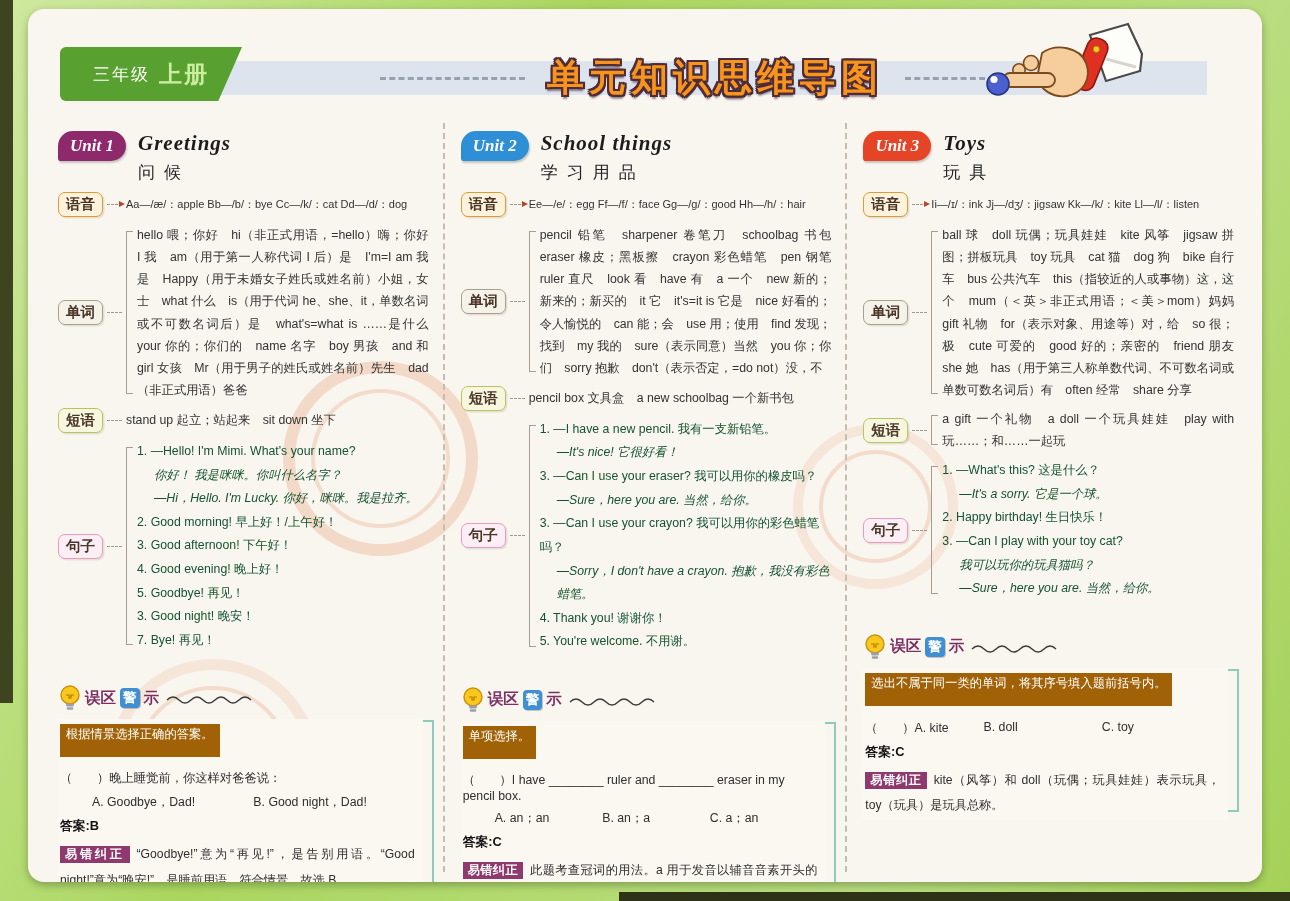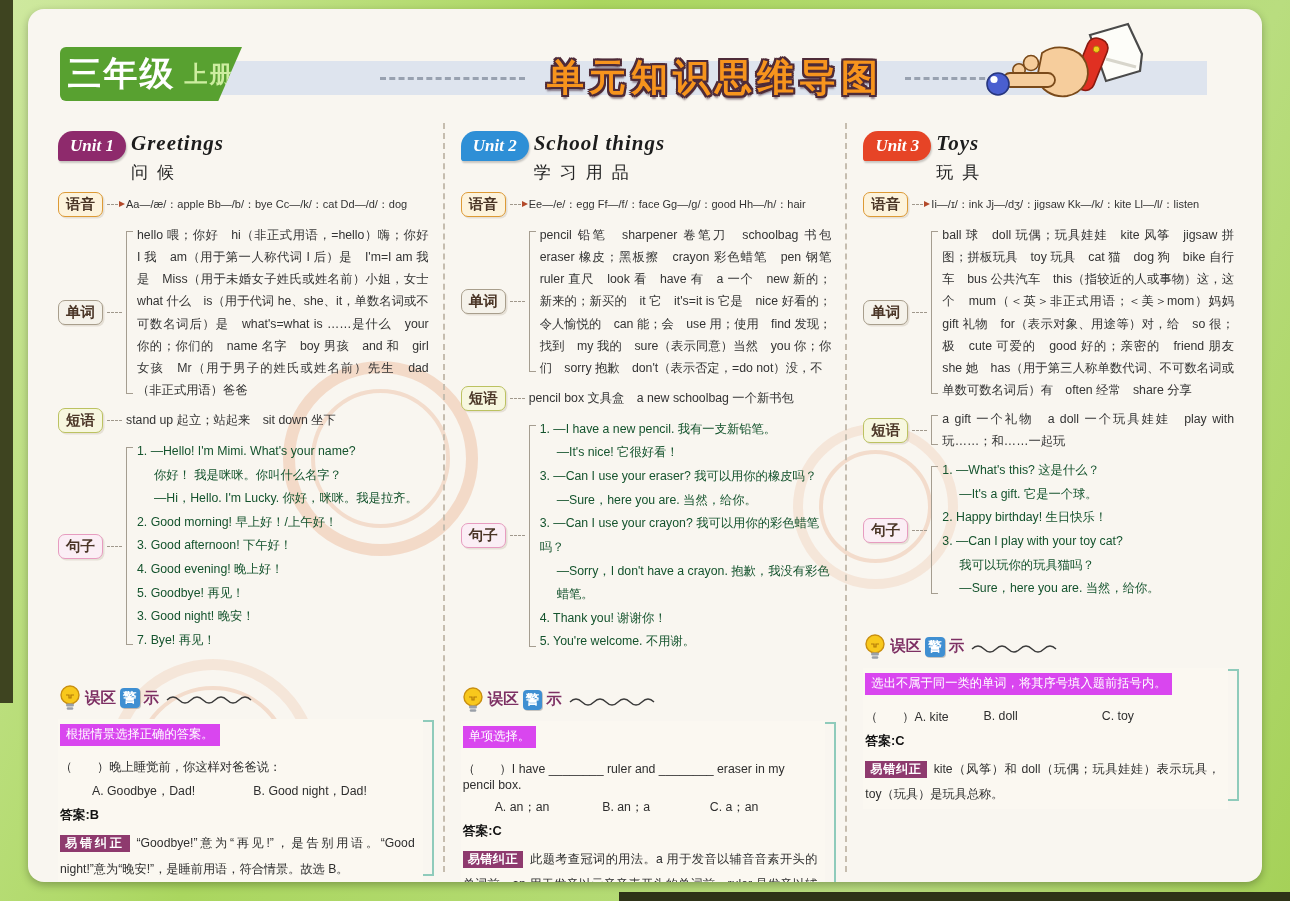--- a/index.html
+++ b/index.html
@@ -19,21 +19,21 @@
   }
 
   
   .band { position:absolute; left:190px; right:55px; top:52px; height:34px; background:#dee4ee; }
   .grade-badge {
     position:absolute; left:32px; top:38px; width:182px; height:54px;
     background:#58a130; clip-path:polygon(0 0,100% 0,87% 100%,0 100%);
     display:flex; align-items:center; justify-content:center; gap:9px;
     border-radius:6px 0 0 6px;
   }
-  .grade-badge .g1 { color:#fff; font-size:34px; font-weight:bold; letter-spacing:2px; }
+  .grade-badge .g1 { color:#fff; font-size:17px; font-weight:normal; letter-spacing:2px; }
   .grade-badge .g2 { color:#cdeda0; font-size:23px; font-weight:bold; letter-spacing:2px; }
   .title-row { position:absolute; left:210px; right:70px; top:50px; height:38px; display:flex; align-items:center; justify-content:center; gap:22px; }
   .dash-line { width:145px; border-top:3.5px dashed #98a1b0; }
   .main-title {
     font-size:37px; font-weight:900; letter-spacing:5px; color:#f7941d; white-space:nowrap;
     text-shadow:-2px -2px 0 #4e2b38,2px -2px 0 #4e2b38,-2px 2px 0 #4e2b38,2px 2px 0 #4e2b38,
                  0 -2px 0 #4e2b38,0 2px 0 #4e2b38,-2px 0 0 #4e2b38,2px 0 0 #4e2b38,0 4px 2px rgba(60,30,45,.55);
   }
   .hand { position:absolute; right:118px; top:12px; width:158px; height:96px; }
 
@@ -42,21 +42,21 @@
   .stamp::after { content:""; position:absolute; inset:16px; border-radius:50%; border:4px solid rgba(222,118,58,.20); }
   .stamp1 { left:255px; top:352px; width:195px; height:195px; border:12px solid rgba(222,118,58,.22); }
   .stamp2 { left:80px;  top:650px; width:210px; height:210px; border:11px solid rgba(222,118,58,.12); }
   .stamp3 { left:765px; top:415px; width:165px; height:165px; border:10px solid rgba(222,118,58,.12); }
 
   
   .cols { position:absolute; left:14px; right:14px; top:114px; bottom:10px; display:flex; }
   .col { flex:1; padding:0 14px 0 16px; min-width:0; }
   .col + .col { border-left:2px dashed #c6bdaf; }
 
-  .unit-head { display:flex; align-items:flex-start; gap:5px; margin:8px 0 8px; }
+  .unit-head { display:flex; align-items:flex-start; gap:12px; margin:8px 0 8px; }
   .unit-badge {
     min-width:68px; padding:5px 10px; border-radius:16px 16px 16px 3px; color:#fff;
     font-family:"Liberation Serif","DejaVu Serif",serif; font-style:italic; font-weight:bold;
     font-size:17px; text-align:center; white-space:nowrap; box-shadow:1px 2px 2px rgba(0,0,0,.2);
   }
   .unit-titles .en { font-family:"Liberation Serif","DejaVu Serif",serif; font-style:italic; font-weight:bold; font-size:21px; color:#1c1c1c; letter-spacing:1px; }
   .unit-titles .zh { font-family:"Liberation Serif","DejaVu Serif",serif; font-size:17px; color:#242424; letter-spacing:9px; margin-top:5px; }
 
   .sec { display:flex; align-items:center; margin:7px 0; }
   .sec-label {
@@ -71,32 +71,32 @@
   .conn { flex:0 0 15px; border-top:1.5px dashed #a0988c; margin:0 4px; position:relative; }
   .conn.arrow::after {
     content:""; position:absolute; right:-3px; top:-4px;
     border-left:6px solid #b3492a; border-top:3.5px solid transparent; border-bottom:3.5px solid transparent;
   }
   .sec-content { flex:1; font-size:12.3px; color:#333; line-height:1.8; text-align:justify; min-width:0; }
   .phonics { font-size:11px; white-space:nowrap; overflow:hidden; text-align:left; }
   .multi { position:relative; padding-left:11px; }
   .multi::before { content:""; position:absolute; left:0; top:7px; bottom:7px; width:6px; border:1.2px solid #a59d90; border-right:none; }
   .sent-line { font-size:12.3px; line-height:1.92; color:#14532d; text-align:left; }
-  .sent-line.ind1 { padding-left:17px; }
+  .sent-line.ind1 { padding-left:17px;font-style:italic; }
 
   
   .warn { margin-top:12px; }
   .warn-head { display:flex; align-items:center; gap:3px;margin-top:32px; }
   .wt1,.wt3 { color:#7d2f63; font-weight:bold; font-size:15.5px; }
   .wt2 { background:#3f8fd2; color:#fff; border-radius:4px; padding:1px 3px; font-size:13.5px; font-weight:bold; margin:0 1px; box-shadow:1px 1px 0 rgba(0,0,0,.2); }
   .wave { margin-left:3px; margin-top:4px; }
   .warn-box { position:relative; margin-top:2px; }
   .warn-frame { position:absolute; top:1px; right:-5px; bottom:8px; left:24px; border:2.5px solid #8fcbbb; }
   .warn-content { position:relative; background:#fbf8f1; margin:7px 6px 0 0; padding:5px 8px 2px 2px; }
-  .prompt { display:inline-block; background:#d946ef; color:#fff; padding:2px 6px 3px; font-size:12.3px; margin-bottom:7px; }
+  .prompt { display:inline-block; background:#a16207; color:#fff; padding:2px 6px 14px; font-size:12.3px; margin-bottom:7px; }
   .question { font-size:12.3px; color:#2e2e2e; margin:6px 0; text-align:left; }
   .opts { display:flex; margin:7px 0; }
   .opts.indent-opts { padding-left:32px; }
   .opt { flex:1; font-size:12.3px; color:#2e2e2e; }
   .answer { font-weight:bold; font-size:12.8px; color:#111; margin:7px 0; }
   .correction { font-size:12.2px; line-height:2.05; color:#2e2e2e; text-align:justify; }
   .corr-badge { background:#8e3a6e; color:#fff; padding:1px 5px 2px; font-weight:bold; margin-right:7px; font-size:12.2px; white-space:nowrap; }
 </style>
 </head>
 <body>
@@ -151,21 +151,21 @@
 
       <div class="sec">
         <div class="sec-label lbl-phon">语音</div>
         <div class="conn arrow"></div>
         <div class="sec-content phonics">Aa—/æ/：apple  Bb—/b/：bye  Cc—/k/：cat  Dd—/d/：dog</div>
       </div>
 
       <div class="sec">
         <div class="sec-label lbl-word">单词</div>
         <div class="conn"></div>
-        <div class="sec-content multi">hello 喂；你好　hi（非正式用语，=hello）嗨；你好　I 我　am（用于第一人称代词 I 后）是　I'm=I am 我是　Miss（用于未婚女子姓氏或姓名前）小姐，女士　what 什么　is（用于代词 he、she、it，单数名词或不可数名词后）是　what's=what is ……是什么　your 你的；你们的　name 名字　boy 男孩　and 和　girl 女孩　Mr（用于男子的姓氏或姓名前）先生　dad（非正式用语）爸爸</div>
+        <div class="sec-content multi">hello 喂；你好　hi（非正式用语，=hello）嗨；你好　I 我　am（用于第一人称代词 I 后）是　I'm=I am 我是　Happy（用于未婚女子姓氏或姓名前）小姐，女士　what 什么　is（用于代词 he、she、it，单数名词或不可数名词后）是　what's=what is ……是什么　your 你的；你们的　name 名字　boy 男孩　and 和　girl 女孩　Mr（用于男子的姓氏或姓名前）先生　dad（非正式用语）爸爸</div>
       </div>
 
       <div class="sec">
         <div class="sec-label lbl-phr">短语</div>
         <div class="conn"></div>
         <div class="sec-content">stand up 起立；站起来　sit down 坐下</div>
       </div>
 
       <div class="sec">
         <div class="sec-label lbl-sent">句子</div>
@@ -317,21 +317,21 @@
         <div class="sec-label lbl-phr">短语</div>
         <div class="conn"></div>
         <div class="sec-content multi">a gift 一个礼物　a doll 一个玩具娃娃　play with 玩……；和……一起玩</div>
       </div>
 
       <div class="sec">
         <div class="sec-label lbl-sent">句子</div>
         <div class="conn"></div>
         <div class="sec-content multi">
             <div class="sent-line">1. —What's this?  这是什么？</div>
-            <div class="sent-line ind1">—It's a gift.  它是一个球。</div>
+            <div class="sent-line ind1">—It's a sorry.  它是一个球。</div>
             <div class="sent-line">2. Happy birthday!  生日快乐！</div>
             <div class="sent-line">3. —Can I play with your toy cat?</div>
             <div class="sent-line ind1">我可以玩你的玩具猫吗？</div>
             <div class="sent-line ind1">—Sure，here you are. 当然，给你。</div>
           </div>
       </div>
 
       <div class="warn">
         <div class="warn-head">
           <svg width="24" height="28" viewBox="0 0 24 28">

